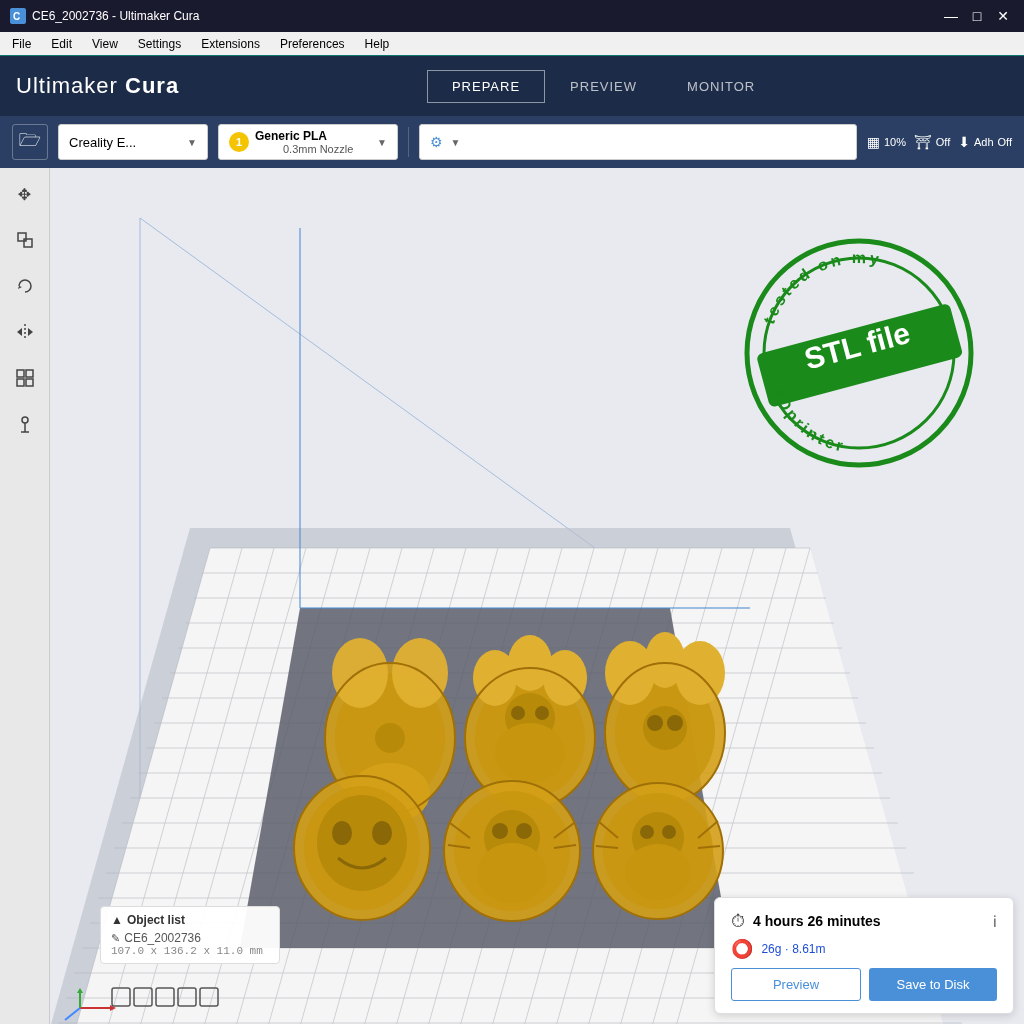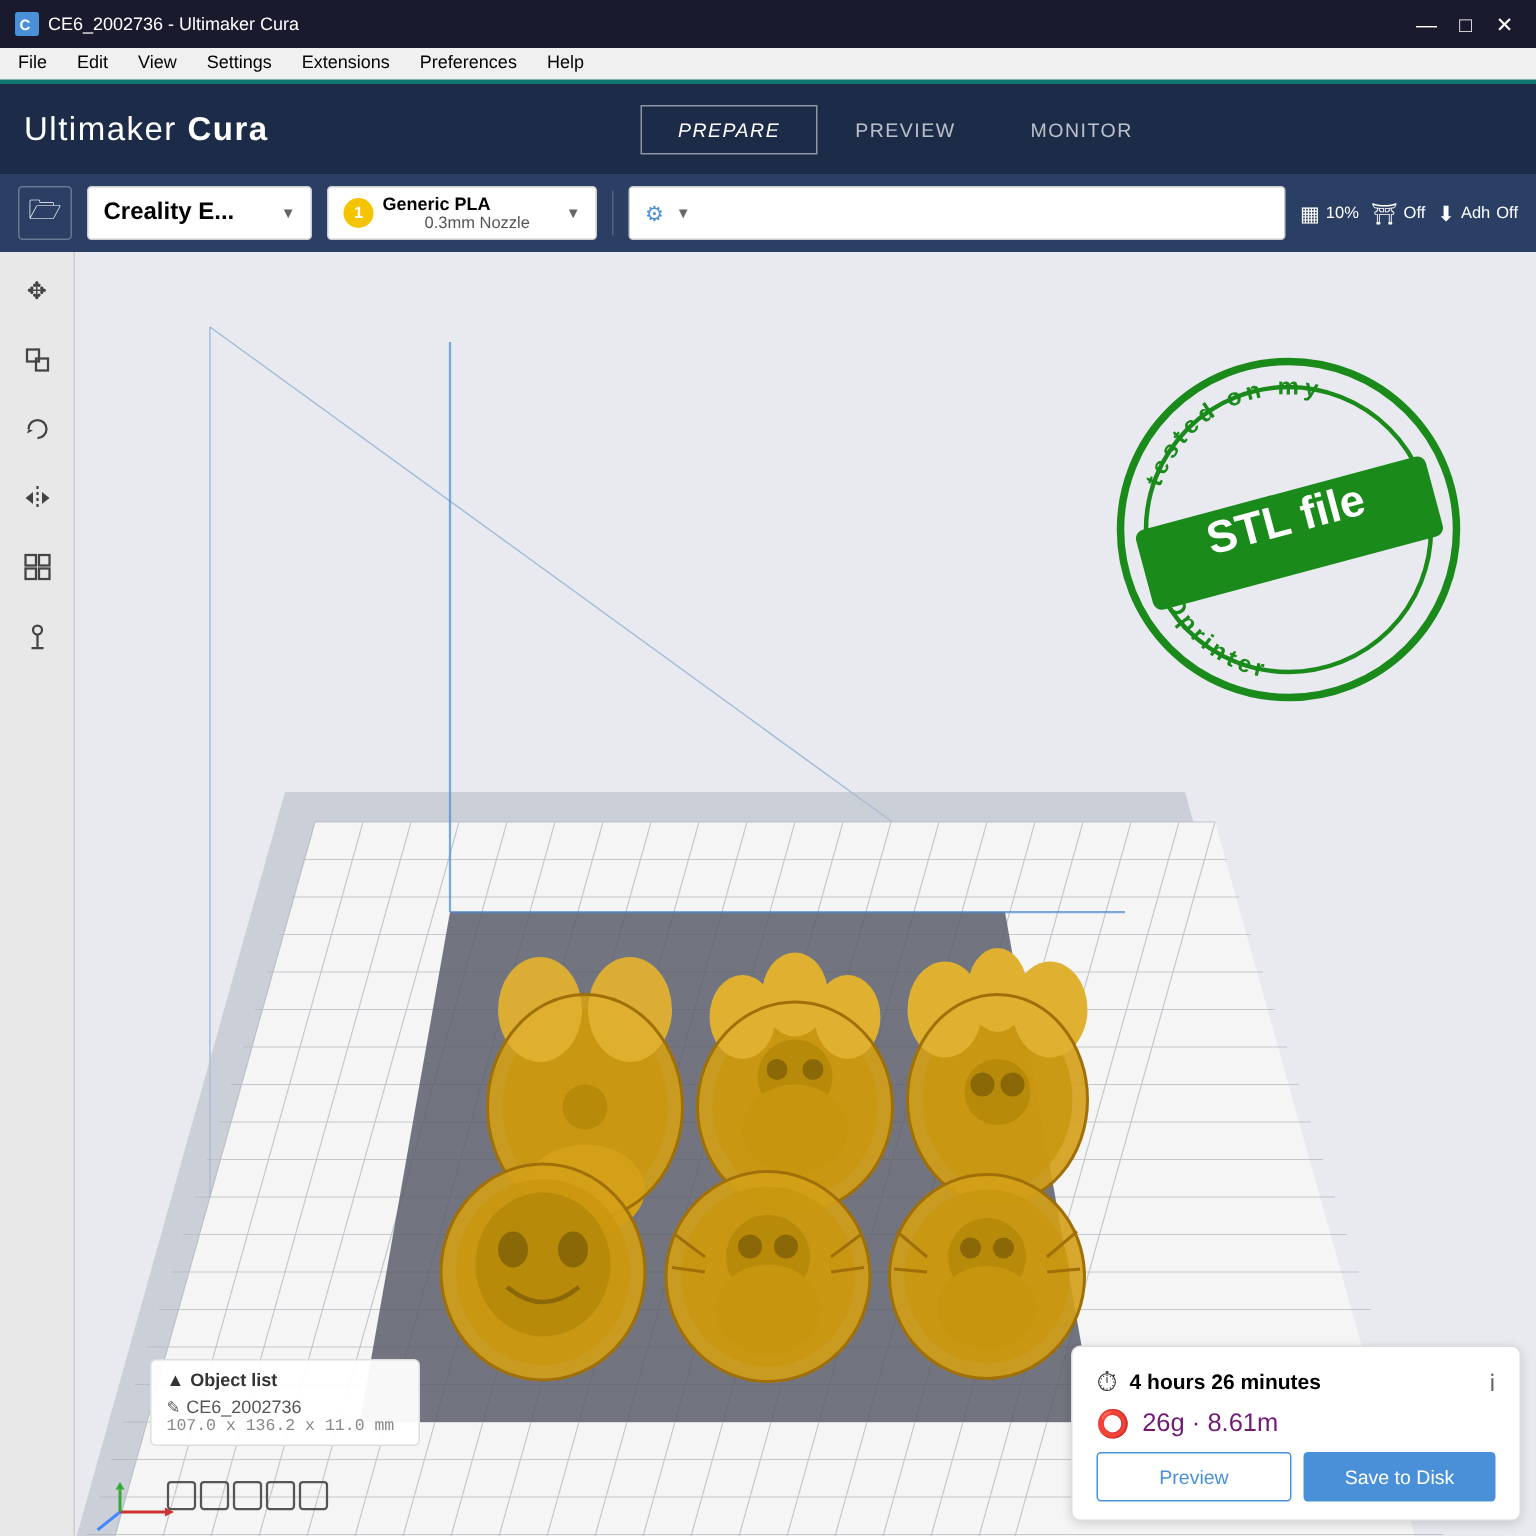--- a/index.html
+++ b/index.html
@@ -23,24 +23,24 @@
       background: none; border: none; color: white;
       font-size: 14px; cursor: pointer;
       display: flex; align-items: center; justify-content: center;
     }
 
     
     .menu-bar {
       background: #f0f0f0;
       height: 24px;
       display: flex;
-      align-items: flex-start;
+      align-items: center;
       padding: 0 8px;
       font-size: 12px;
-      border-bottom: 3px solid #0f766e;
+      border-bottom: 1px solid #0f766e;
       gap: 12px;
     }
     .menu-item { cursor: pointer; padding: 2px 4px; }
 
     
     .header-bar {
       background: #1c2b47;
       height: 60px;
       display: flex;
       align-items: center;
@@ -65,21 +65,20 @@
       padding: 8px 24px;
       color: rgba(255,255,255,0.7);
       font-size: 13px;
       letter-spacing: 1px;
       cursor: pointer;
       border: 1px solid transparent;
     }
     .nav-tab.active {
       color: white;
       border: 1px solid rgba(255,255,255,0.5);
-      font-style: italic;
     }
     .header-right {
       display: flex;
       align-items: center;
       gap: 10px;
     }
     .marketplace-btn {
       background: transparent;
       border: 1px solid rgba(255,255,255,0.5);
       color: white;
@@ -228,21 +227,21 @@
     }
     .bottom-panel-row {
       display: flex;
       align-items: center;
       gap: 8px;
       margin-bottom: 6px;
     }
     .time-icon { font-size: 18px; color: #333; }
     .time-text { font-size: 14px; font-weight: 600; flex: 1; }
     .info-icon { font-size: 16px; color: #666; cursor: pointer; }
-    .weight-text { font-size: 17px; color: #701a75; }
+    .weight-text { font-size: 12px; color: #1d4ed8; }
     .bottom-panel-buttons {
       display: flex;
       gap: 8px;
       margin-top: 8px;
     }
     .btn-preview {
       flex: 1;
       padding: 8px;
       border: 1px solid #4a90d9;
       background: white;
@@ -319,21 +318,21 @@
     <div class="nav-tab active">PREPARE</div>
     <div class="nav-tab">PREVIEW</div>
     <div class="nav-tab">MONITOR</div>
   </div>
 </div>
 
 <div class="toolbar">
   <div class="toolbar-folder">🗁</div>
 
   <div class="toolbar-select" style="min-width:150px;">
-    <span style="font-size:16px;font-weight:700;flex:1;">Creality E...</span>
+    <span style="font-size:13px;font-weight:400;flex:1;">Creality E...</span>
     <span class="chevron">▼</span>
   </div>
 
   <div class="toolbar-select" style="min-width:180px;">
     <div class="icon-circle">
       <span>1</span>
     </div>
     <div class="toolbar-select-text">
       <div class="main">Generic PLA</div>
       <div class="sub">0.3mm Nozzle</div>

